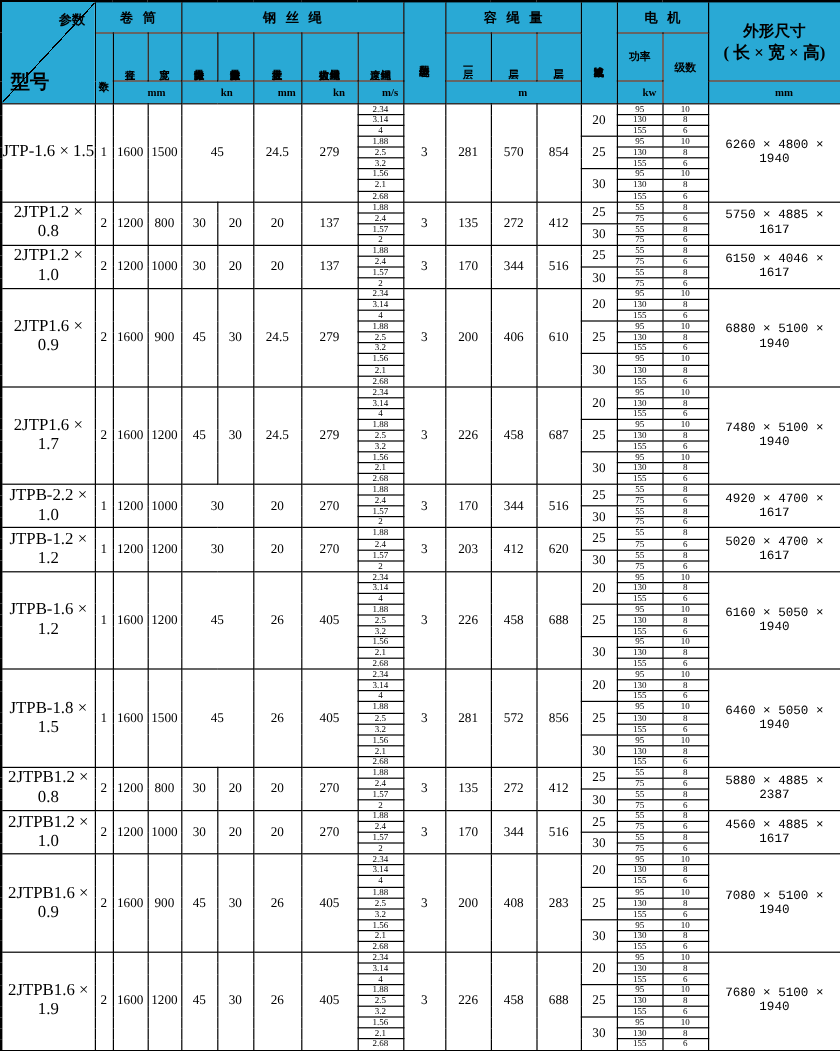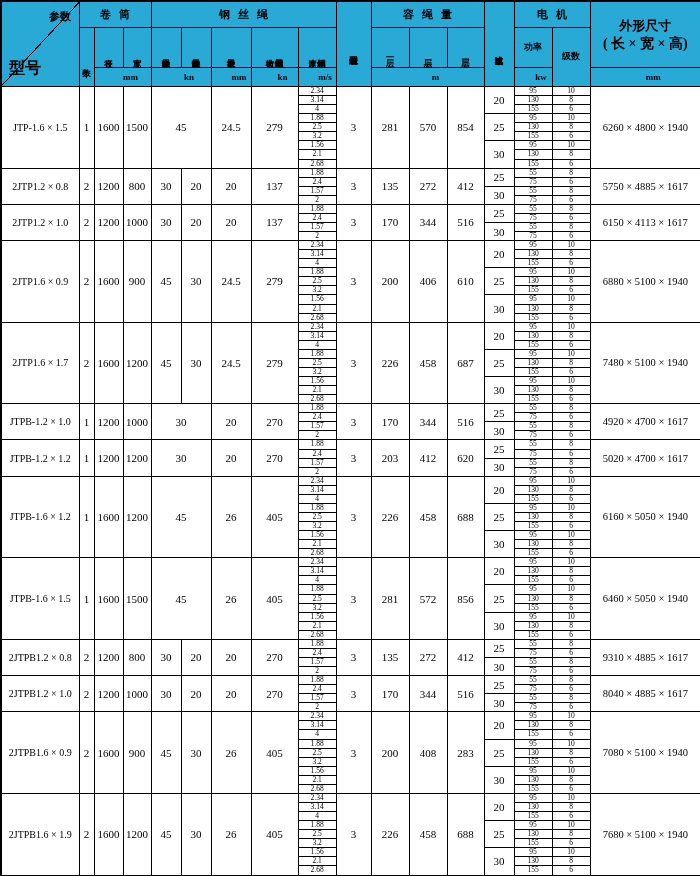--- a/index.html
+++ b/index.html
@@ -11,25 +11,25 @@
        vertical-align:middle; overflow:hidden; }
   .hdr { background:var(--header-bg); font-weight:bold; }
   .group { font-size:11px; letter-spacing:8px; text-indent:8px;text-align:center; }
   .vert { writing-mode:vertical-rl; text-orientation:upright; white-space:pre;
           font-size:8.5px; letter-spacing:0; line-height:1.05; margin:0 auto; }
   .hlab { font-size:9px; }
   .unit { font-size:9px; font-weight:bold; height:18px;padding-left:16px; }
   .rowA { height:26px; }
   .rowB { height:40px; }
   .body-row { height:9px; }
-  .model { font-size:10px; }
+  .model { font-size:14px; }
   .num  { font-size:11px; }
   .small { font-size:7.5px; line-height:8px; }
   .ratio { font-size:11px; }
-  .dims { font-size:10.5px; }
+  .dims { font-size:10.5px;font-family:Liberation Mono, monospace; }
   .corner { position:relative; background:var(--header-bg); }
   .corner-inner { position:relative; width:78px; height:84px;
     background:linear-gradient(to bottom right, rgba(0,0,0,0) calc(50% - 1px),
                #000 calc(50% - 1px), #000 50%, rgba(0,0,0,0) 50%); }
   .corner-param { position:absolute; top:7px; right:9px; font-size:11px; font-weight:bold; }
   .corner-model { position:absolute; bottom:7px; left:7px; font-size:16px; font-weight:bold; }
 </style>
 </head>
 <body>
 
@@ -206,21 +206,21 @@
         <td rowspan="4" class="num">20</td>
         <td rowspan="4" class="num">137</td>
         <td class="small">1.88</td>
         <td rowspan="4" class="num">3</td>
         <td rowspan="4" class="num">170</td>
         <td rowspan="4" class="num">344</td>
         <td rowspan="4" class="num">516</td>
         <td rowspan="2" class="ratio">25</td>
         <td class="small">55</td>
         <td class="small">8</td>
-        <td rowspan="4" class="dims">6150 × 4113 × 1617</td>
+        <td rowspan="4" class="dims">6150 × 4046 × 1617</td>
       </tr>
       <tr class="body-row">
         <td class="small">2.4</td>
         <td class="small">75</td>
         <td class="small">6</td>
       </tr>
       <tr class="body-row">
         <td class="small">1.57</td>
         <td rowspan="2" class="ratio">30</td>
         <td class="small">55</td>
@@ -347,21 +347,21 @@
         <td class="small">2.1</td>
         <td class="small">130</td>
         <td class="small">8</td>
       </tr>
       <tr class="body-row">
         <td class="small">2.68</td>
         <td class="small">155</td>
         <td class="small">6</td>
       </tr>
       <tr class="body-row">
-        <td rowspan="4" class="model">JTPB-1.2 × 1.0</td>
+        <td rowspan="4" class="model">JTPB-2.2 × 1.0</td>
         <td rowspan="4" class="num">1</td>
         <td rowspan="4" class="num">1200</td>
         <td rowspan="4" class="num">1000</td>
         <td rowspan="4" colspan="2" class="num">30</td>
         <td rowspan="4" class="num">20</td>
         <td rowspan="4" class="num">270</td>
         <td class="small">1.88</td>
         <td rowspan="4" class="num">3</td>
         <td rowspan="4" class="num">170</td>
         <td rowspan="4" class="num">344</td>
@@ -475,21 +475,21 @@
         <td class="small">2.1</td>
         <td class="small">130</td>
         <td class="small">8</td>
       </tr>
       <tr class="body-row">
         <td class="small">2.68</td>
         <td class="small">155</td>
         <td class="small">6</td>
       </tr>
       <tr class="body-row">
-        <td rowspan="9" class="model">JTPB-1.6 × 1.5</td>
+        <td rowspan="9" class="model">JTPB-1.8 × 1.5</td>
         <td rowspan="9" class="num">1</td>
         <td rowspan="9" class="num">1600</td>
         <td rowspan="9" class="num">1500</td>
         <td rowspan="9" colspan="2" class="num">45</td>
         <td rowspan="9" class="num">26</td>
         <td rowspan="9" class="num">405</td>
         <td class="small">2.34</td>
         <td rowspan="9" class="num">3</td>
         <td rowspan="9" class="num">281</td>
         <td rowspan="9" class="num">572</td>
@@ -551,21 +551,21 @@
         <td rowspan="4" class="num">20</td>
         <td rowspan="4" class="num">270</td>
         <td class="small">1.88</td>
         <td rowspan="4" class="num">3</td>
         <td rowspan="4" class="num">135</td>
         <td rowspan="4" class="num">272</td>
         <td rowspan="4" class="num">412</td>
         <td rowspan="2" class="ratio">25</td>
         <td class="small">55</td>
         <td class="small">8</td>
-        <td rowspan="4" class="dims">9310 × 4885 × 1617</td>
+        <td rowspan="4" class="dims">5880 × 4885 × 2387</td>
       </tr>
       <tr class="body-row">
         <td class="small">2.4</td>
         <td class="small">75</td>
         <td class="small">6</td>
       </tr>
       <tr class="body-row">
         <td class="small">1.57</td>
         <td rowspan="2" class="ratio">30</td>
         <td class="small">55</td>
@@ -586,21 +586,21 @@
         <td rowspan="4" class="num">20</td>
         <td rowspan="4" class="num">270</td>
         <td class="small">1.88</td>
         <td rowspan="4" class="num">3</td>
         <td rowspan="4" class="num">170</td>
         <td rowspan="4" class="num">344</td>
         <td rowspan="4" class="num">516</td>
         <td rowspan="2" class="ratio">25</td>
         <td class="small">55</td>
         <td class="small">8</td>
-        <td rowspan="4" class="dims">8040 × 4885 × 1617</td>
+        <td rowspan="4" class="dims">4560 × 4885 × 1617</td>
       </tr>
       <tr class="body-row">
         <td class="small">2.4</td>
         <td class="small">75</td>
         <td class="small">6</td>
       </tr>
       <tr class="body-row">
         <td class="small">1.57</td>
         <td rowspan="2" class="ratio">30</td>
         <td class="small">55</td>

